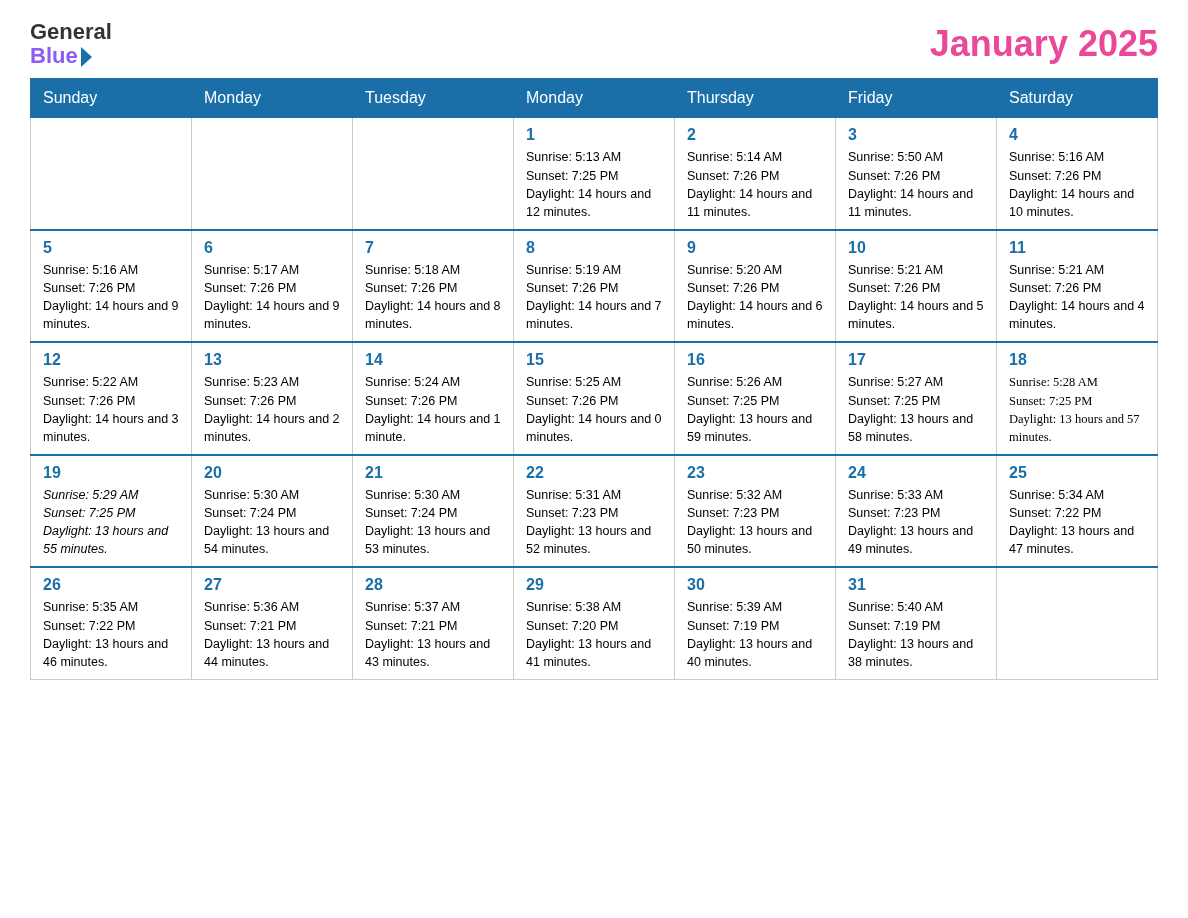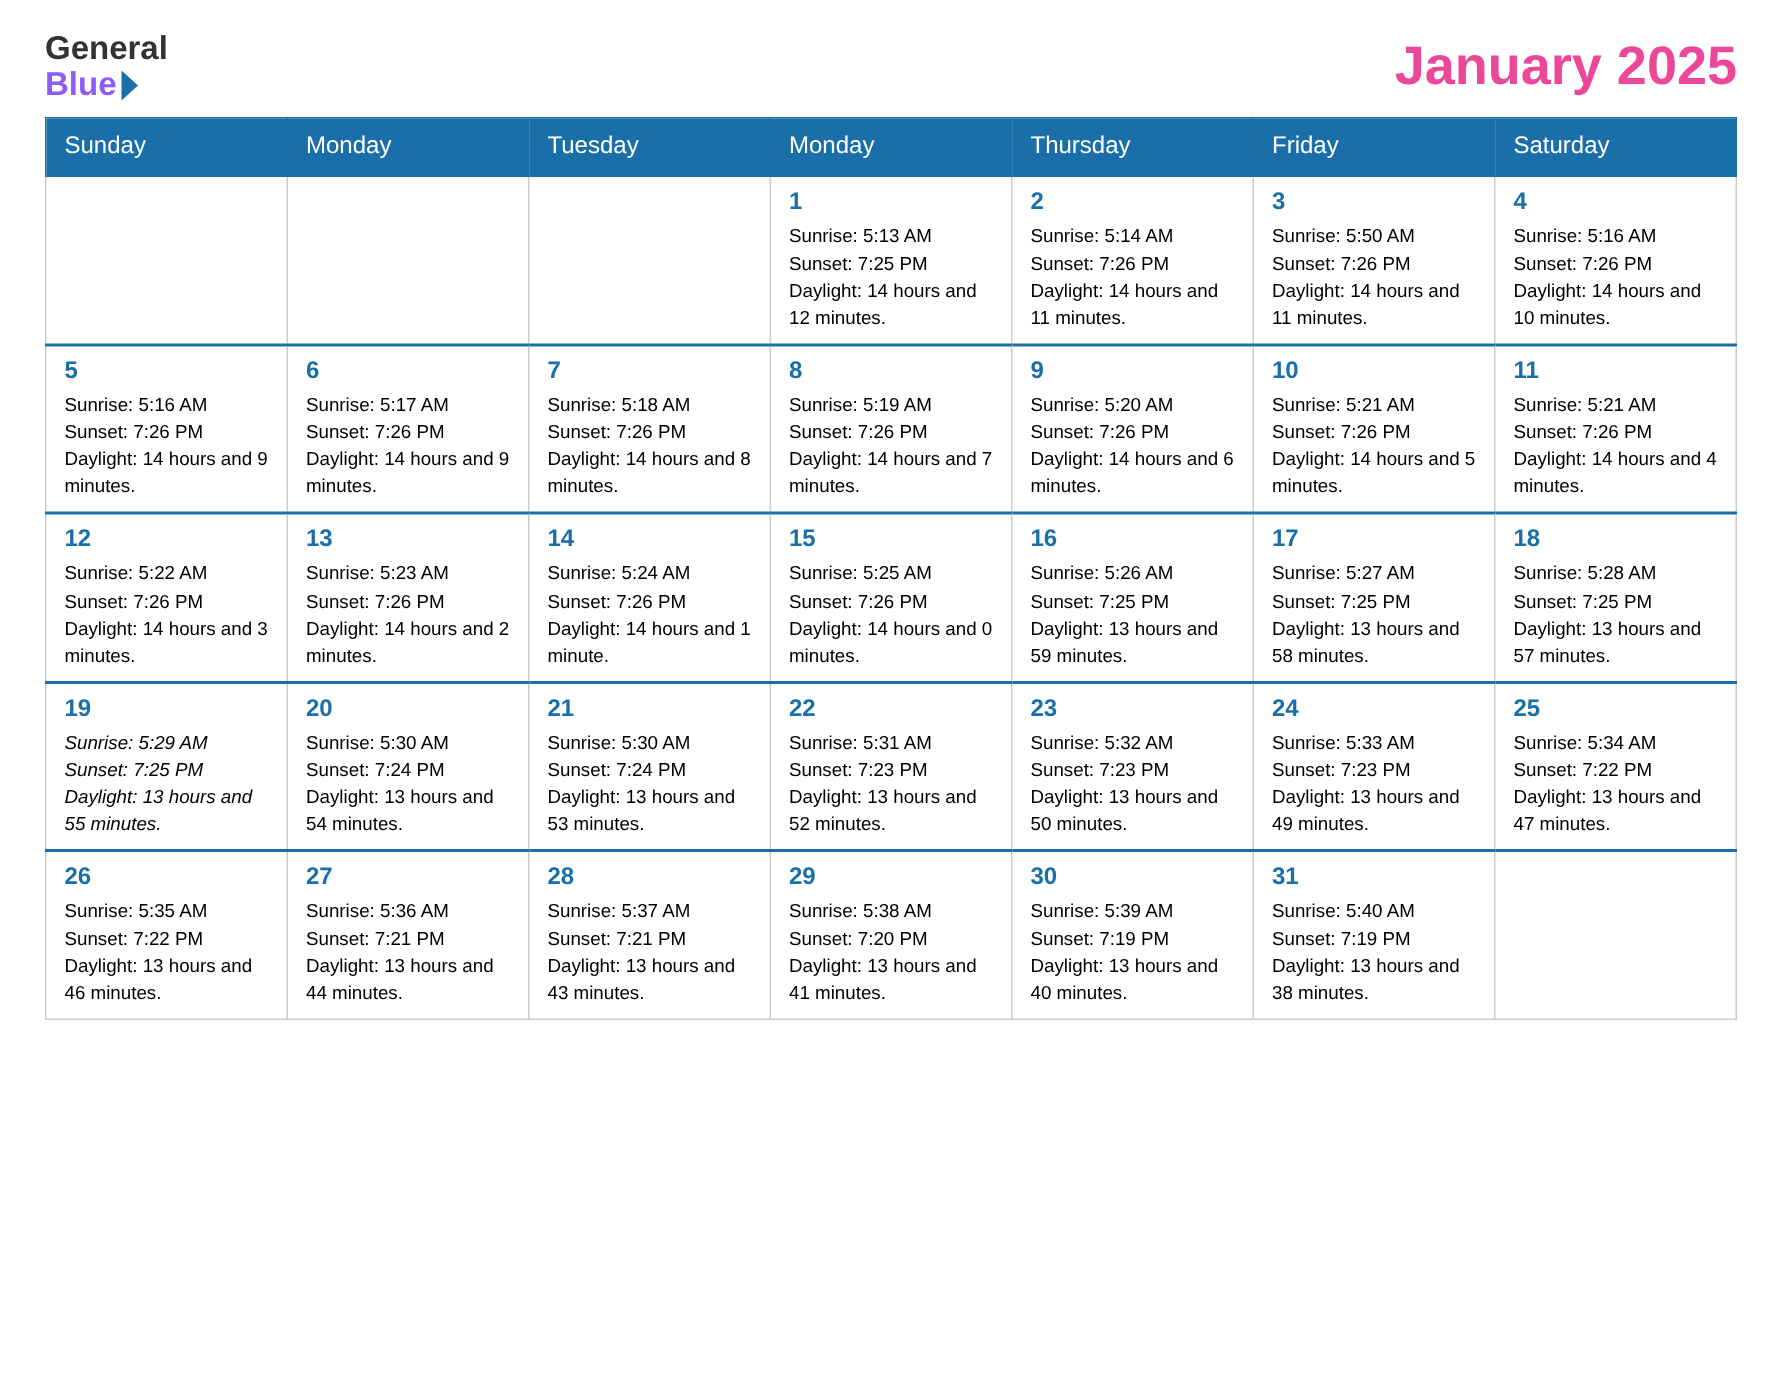--- a/index.html
+++ b/index.html
@@ -223,21 +223,21 @@
 Daylight: 13 hours and 59 minutes.</div>
         </td>
         <td>
           <span class="day-number">17</span>
           <div class="day-info" style="white-space: pre-line;">Sunrise: 5:27 AM
 Sunset: 7:25 PM
 Daylight: 13 hours and 58 minutes.</div>
         </td>
         <td>
           <span class="day-number">18</span>
-          <div class="day-info" style="white-space: pre-line;">Sunrise: 5:28 AM
+          <div class="day-info" style="white-space: pre-line; font-family: Liberation Serif, serif;">Sunrise: 5:28 AM
 Sunset: 7:25 PM
 Daylight: 13 hours and 57 minutes.</div>
         </td>
       </tr>
       <tr class="row-divider">
         <td>
           <span class="day-number">19</span>
           <div class="day-info" style="white-space: pre-line; font-style: italic;">Sunrise: 5:29 AM
 Sunset: 7:25 PM
 Daylight: 13 hours and 55 minutes.</div>

